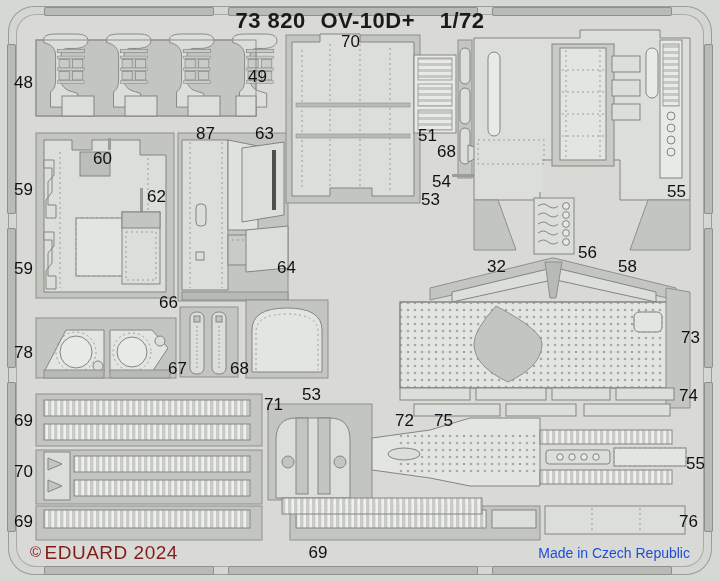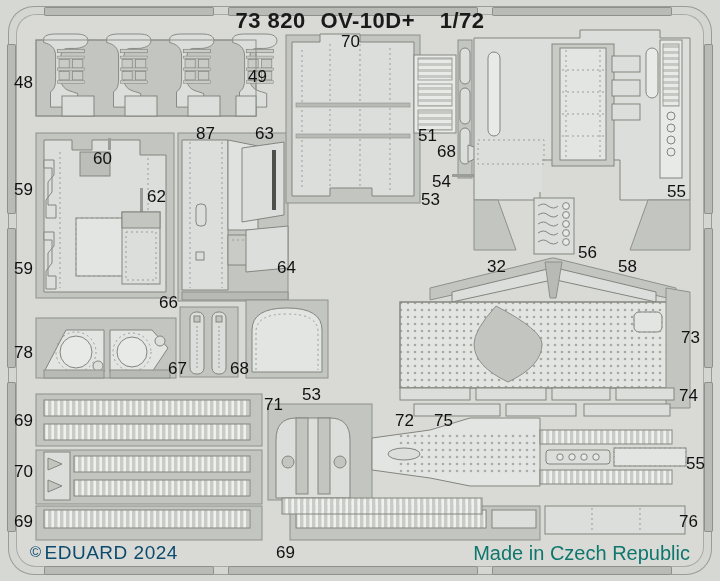--- a/index.html
+++ b/index.html
@@ -56,23 +56,23 @@
   .brand{
     font-family:"Liberation Serif",serif;
     font-size:27px;font-weight:bold;color:#131313;letter-spacing:-0.5px;
   }
 
   
   .footer{
     position:absolute;left:30px;top:540px;width:660px;height:26px;
     display:flex;align-items:center;justify-content:space-between;
   }
-  .copyright{font-size:19px;color:#0c4a6e;letter-spacing:0.5px;white-space:nowrap;}
+  .copyright{font-size:19px;color:#7f1d1d;letter-spacing:0.5px;white-space:nowrap;}
   .copyright .c{font-size:15px;vertical-align:2px;margin-right:3px;}
-  .madein{font-size:20px;color:#0f766e;white-space:nowrap;text-align:right;}
+  .madein{font-size:14px;color:#1d4ed8;white-space:nowrap;text-align:right;}
   .footer-num{font-size:17px;color:#111;}
 
   
   .lbl{
     position:absolute;font-size:17px;color:#111;
     font-family:"Liberation Sans",sans-serif;
     line-height:1;white-space:nowrap;
   }
   svg{display:block;}
 </style>

